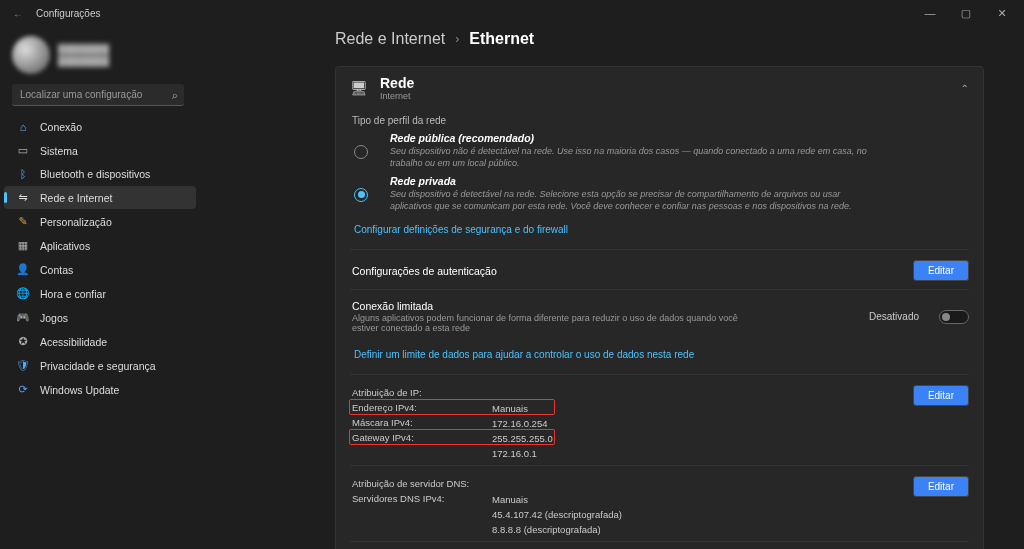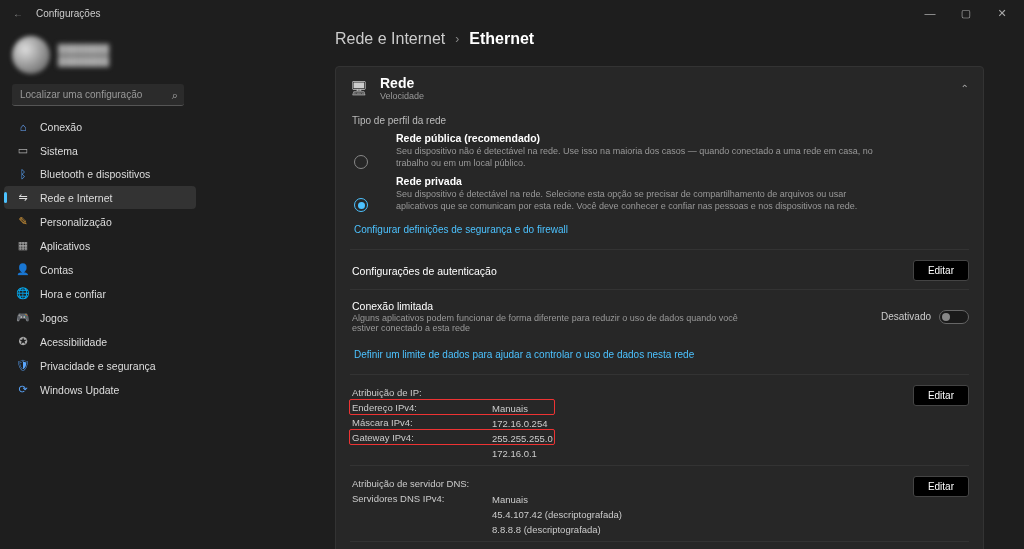--- a/index.html
+++ b/index.html
@@ -40,35 +40,35 @@
 .breadcrumb .sep { color: #888; font-size: 12px; font-weight: 400; }
 
 .panel { background: #272727; border: 1px solid #333; border-radius: 4px; padding: 8px 14px; margin-bottom: 4px; }
 .net-header { display: flex; align-items: center; gap: 12px; }
 .net-icon { color: #ccc; font-size: 14px; width: 18px; text-align: center; }
 .net-title { font-size: 14px; font-weight: 700; }
 .net-sub { font-size: 9px; color: #999; }
 .expand { margin-left: auto; color: #aaa; }
 
 .section-label { font-size: 10px; color: #bbb; margin: 14px 0 6px 2px; }
-.radio-row { display: flex; align-items: flex-end; gap: 28px; margin: 6px 0 4px 4px; }
+.radio-row { display: flex; align-items: center; gap: 22px; margin: 6px 0 4px 4px; font-style: italic; }
 .radio { width: 14px; height: 14px; border-radius: 50%; border: 1.5px solid #888; flex-shrink: 0; margin-top: 2px; display: flex; align-items: center; justify-content: center; }
 .radio.checked { border-color: #4cc2ff; }
 .radio.checked::after { content: ""; width: 7px; height: 7px; border-radius: 50%; background: #4cc2ff; }
 .radio-label { font-size: 10.5px; font-weight: 600; }
 .radio-desc { font-size: 9px; color: #999; margin-top: 1px; line-height: 12px; max-width: 480px; }
 .link { color: #4cc2ff; font-size: 10px; margin: 8px 0 4px 4px; display: inline-block; }
 
 .row { display: flex; align-items: center; padding: 10px 0 8px 2px; border-top: 1px solid #333; }
 .row:first-of-type { border-top: none; }
 .row-left { flex: 1; }
 .row-title { font-size: 10.5px; }
 .row-sub { font-size: 9px; color: #999; margin-top: 1px; max-width: 400px; }
-.btn { background: #000000; border: 1px solid #444; color: #fff; padding: 4px 14px; border-radius: 3px; font-size: 10px; }
-.toggle-wrap { display: flex; align-items: center; gap: 8px; font-size: 10px; color: #ccc; }
+.btn { background: #3b82f6; border: 1px solid #444; color: #fff; padding: 4px 14px; border-radius: 3px; font-size: 10px; }
+.toggle-wrap { display: flex; align-items: center; gap: 20px; font-size: 10px; color: #ccc; }
 .toggle { width: 30px; height: 14px; background: #1a1a1a; border: 1px solid #666; border-radius: 8px; position: relative; }
 .toggle::after { content: ""; position: absolute; width: 8px; height: 8px; background: #888; border-radius: 50%; top: 2px; left: 2px; }
 
 .kv-block { border-top: 1px solid #333; padding: 10px 0 4px 2px; }
 .kv-grid { display: flex; }
 .kv-labels { width: 140px; }
 .kv-values { flex: 1; margin-top: 16px; }
 .kv-line { font-size: 9.5px; color: #ccc; line-height: 15px; white-space: nowrap; }
 .kv-line.val { color: #ccc; }
 .kv-action { align-self: flex-start; }
@@ -170,21 +170,21 @@
         <span class="crumb-parent">Rede e Internet</span>
         <span class="sep">›</span>
         <span>Ethernet</span>
       </div>
 
       <div class="panel">
         <div class="net-header">
           <span class="net-icon">🖥</span>
           <div>
             <div class="net-title">Rede</div>
-            <div class="net-sub">Velocidade</div>
+            <div class="net-sub">Internet</div>
           </div>
           <span class="expand">⌃</span>
         </div>
 
         <div class="section-label">Tipo de perfil da rede</div>
 
         <div class="radio-row">
           <div class="radio"></div>
           <div>
             <div class="radio-label">Rede pública (recomendado)</div>

